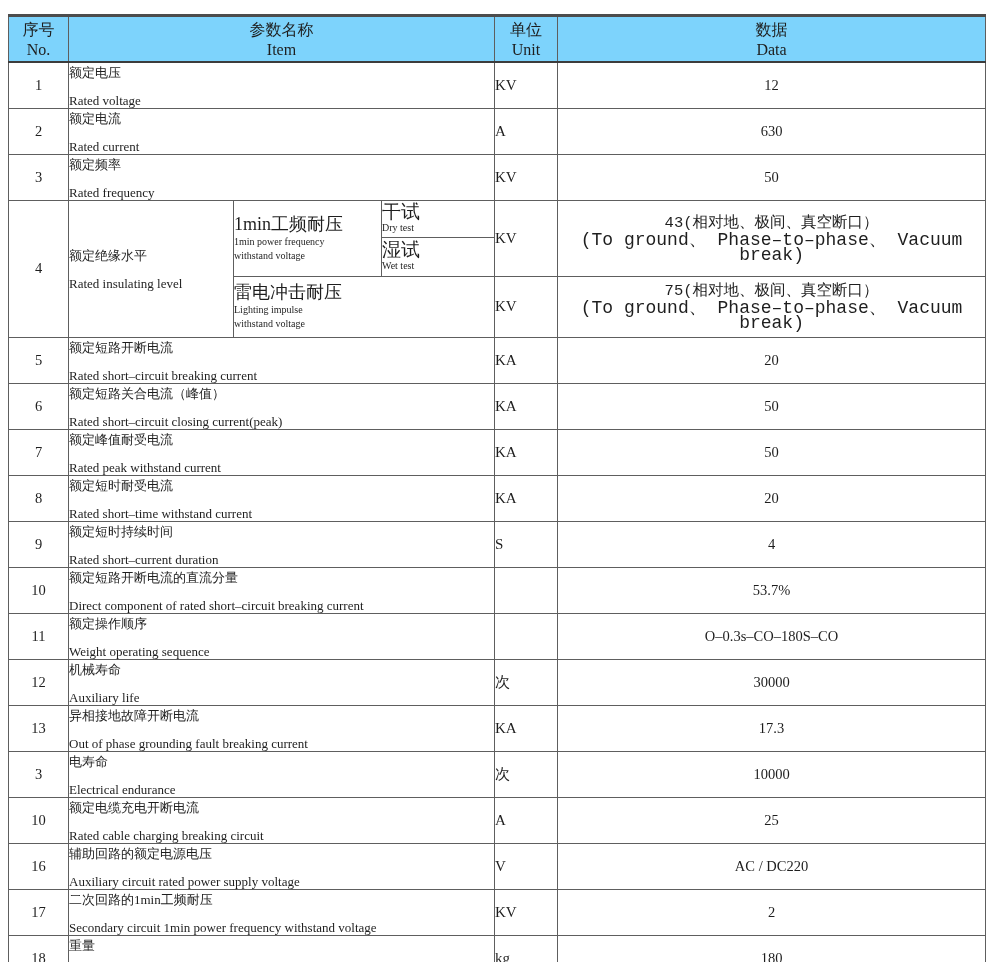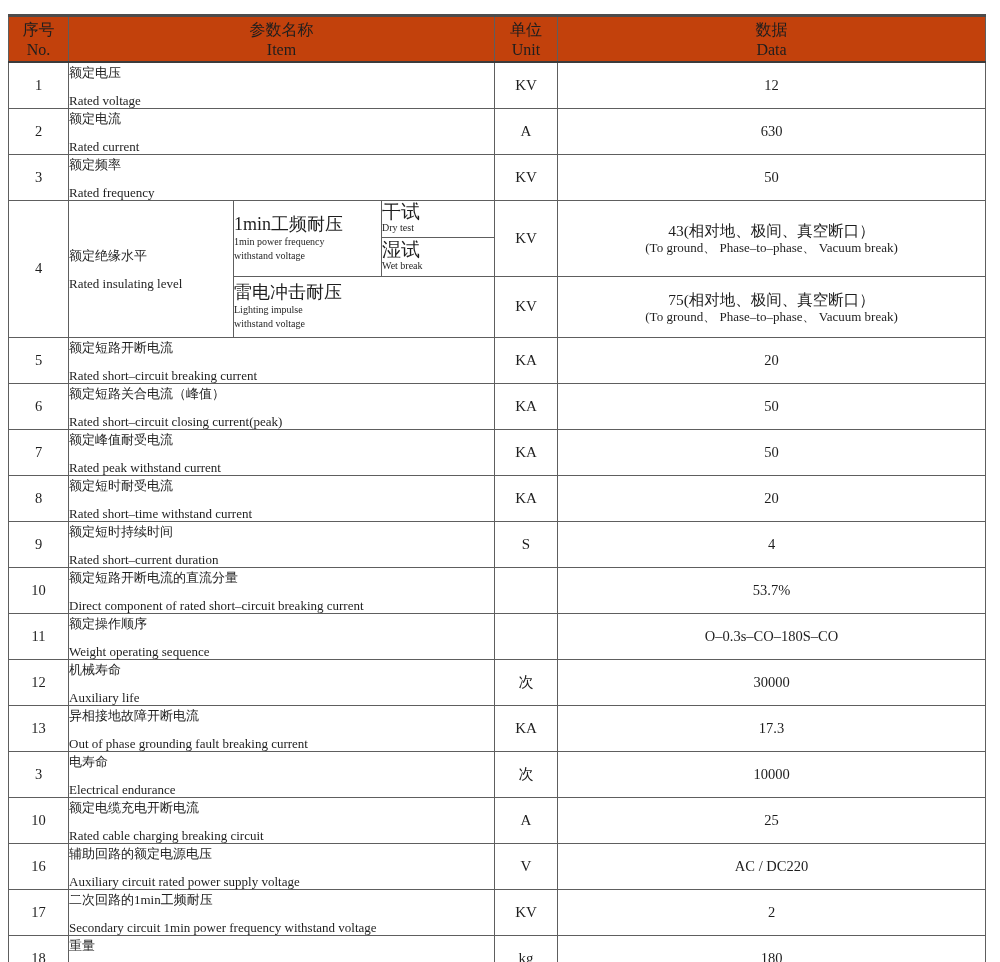--- a/index.html
+++ b/index.html
@@ -14,42 +14,42 @@
     border-top:3px solid #4c4c4c;
     border-bottom:3px solid #2f2f2f;
     border-left:1px solid #5e5e5e;
     border-right:1px solid #5e5e5e;
   }
   table.spec td{
     border:1px solid #5e5e5e;
     padding:0;vertical-align:middle;
     overflow:hidden;
   }
-  tr.hdr{height:46px;background:#c2410c;}
+  tr.hdr{height:46px;background:#7dd3fc;}
   tr.hdr td{border-bottom:2px solid #3c3c3c;text-align:center;}
   .hdr-zh{font-size:16px;line-height:21px;}
   .hdr-en{font-size:16px;line-height:19px;}
   tr.r{height:44px;}
   tr.r4a{height:37px;}
   tr.r4b{height:39px;}
   tr.r4c{height:61px;}
   td.no-cell{text-align:center;font-size:14.5px;}
   td.item-cell{text-align:left;padding:2px 8px 2px 16px;}
   .zh{font-size:13px;line-height:19px;}
   .en{font-size:13px;line-height:15px;margin-top:11px;}
-  td.unit-cell{text-align:center;font-size:15px;}
+  td.unit-cell{text-align:left;font-size:15px;}
   td.data-cell{text-align:center;font-size:14.5px;}
   
   td.pf-cell,td.test-cell,td.li-cell{padding:2px 6px 2px 12px;}
   .big-zh{font-size:18px;line-height:21px;}
   .sub-en{font-size:10px;line-height:14px;}
   .zh2{font-size:19px;line-height:18px;}
-  td.r4-data{line-height:normal;}
+  td.r4-data{line-height:normal;font-family:Liberation Mono, monospace;}
   .r4-zh{font-size:15.5px;line-height:19px;}
-  .r4-en{font-size:13px;line-height:15px;}
+  .r4-en{font-size:18px;line-height:15px;}
 </style>
 </head>
 <body>
 
 <div class="table-wrap">
 <table class="spec">
   <colgroup>
     <col style="width:60px">
         <col style="width:165px">
         <col style="width:148px">
@@ -125,21 +125,21 @@
     </td>
     <td class="unit-cell" rowspan="2">KV</td>
     <td class="data-cell r4-data" rowspan="2">
       <div class="r4-zh">43(相对地、极间、真空断口）</div>
       <div class="r4-en">(To ground、 Phase–to–phase、 Vacuum break)</div>
     </td>
   </tr>
   <tr class="r4b">
     <td class="test-cell">
       <div class="zh2">湿试</div>
-      <div class="sub-en">Wet break</div>
+      <div class="sub-en">Wet test</div>
     </td>
   </tr>
   <tr class="r4c">
     <td class="li-cell item-cell" colspan="2">
       <div class="big-zh">雷电冲击耐压</div>
       <div class="sub-en">Lighting impulse</div>
       <div class="sub-en">withstand voltage</div>
     </td>
     <td class="unit-cell">KV</td>
     <td class="data-cell r4-data">

